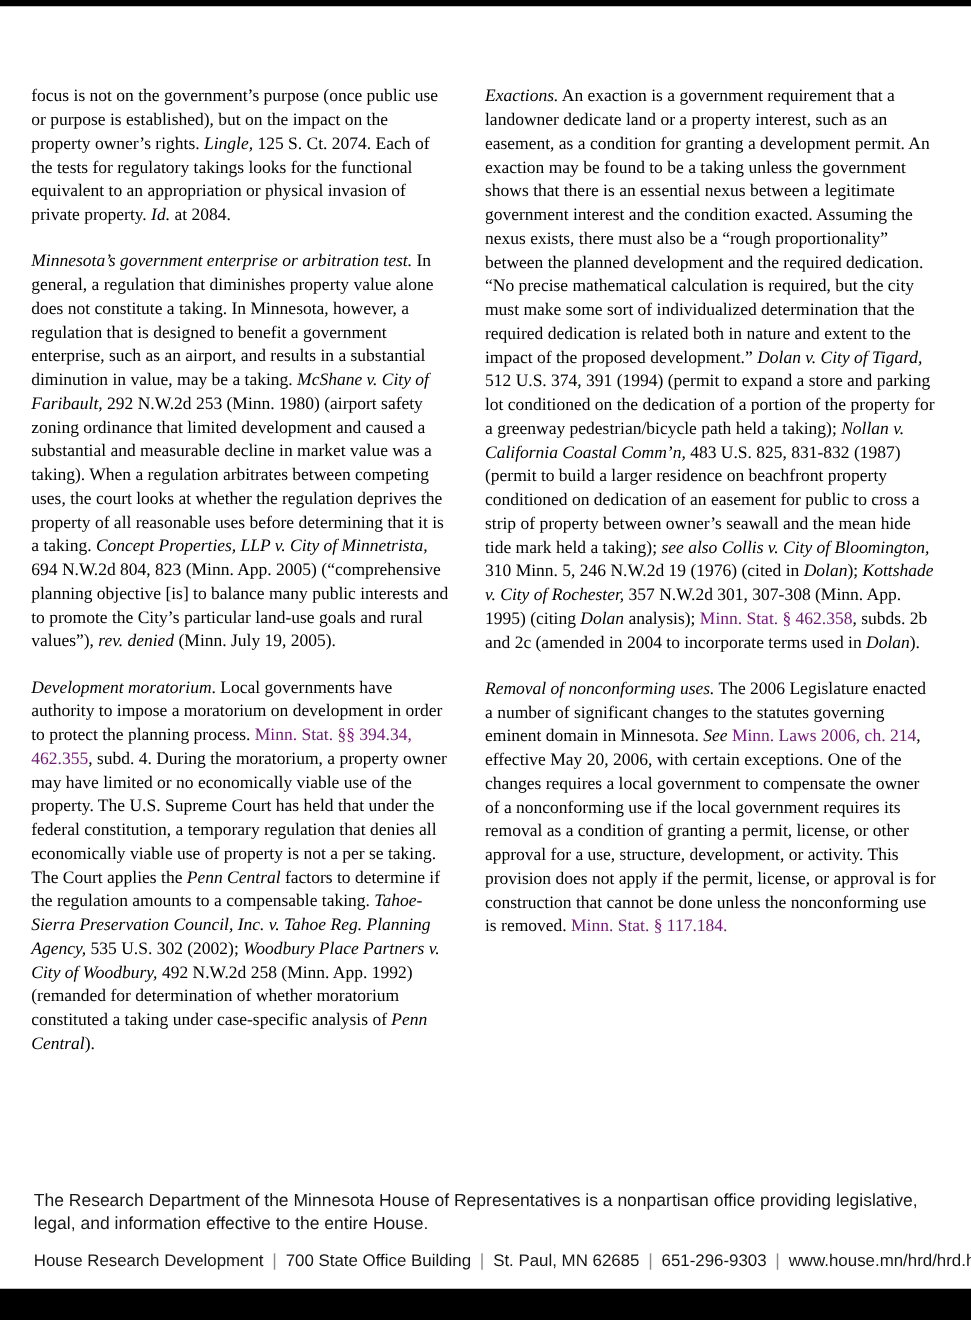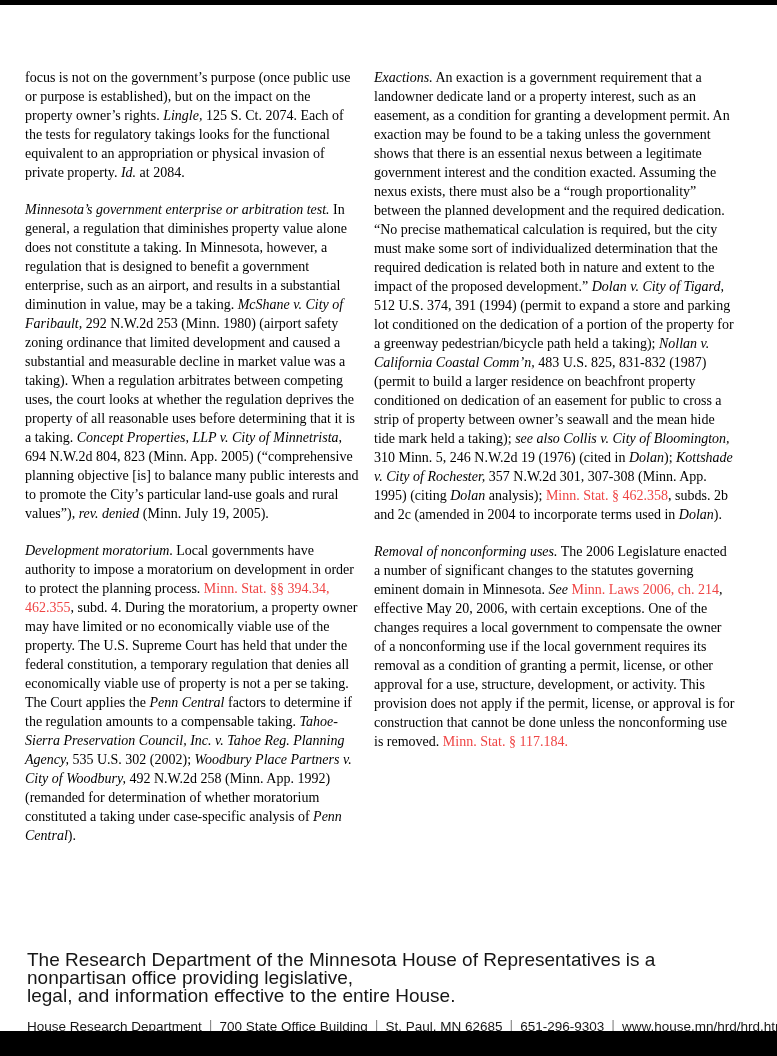--- a/index.html
+++ b/index.html
@@ -14,42 +14,42 @@
   }
   .edge-bar { position: absolute; left: 0; width: 777px; background: #000000; }
   .edge-bar.top { top: 0; height: 5px; }
   .edge-bar.bottom { bottom: 0; height: 25px; }
 
   .content {
     position: absolute;
     left: 25px;
     top: 68px;
     display: flex;
-    gap: 13px;
+    gap: 27px;
   }
   .col { font-size: 14px; line-height: 19px; text-align: left; }
   .col-left  { width: 336px; }
   .col-right { width: 362px; }
   .para { margin: 0 0 18px 0; }
   .para:last-child { margin-bottom: 0; }
 
   .run-plain { font-style: normal; }
   .run-italic { font-style: italic; }
   .run-bolditalic { font-weight: normal; font-style: italic; }
-  .run-link { color: #ef4444; text-decoration: none; cursor: pointer; }
+  .run-link { color: #701a75; text-decoration: none; cursor: pointer; }
 
   .footer {
     position: absolute;
     left: 27px;
     top: 951px;
     width: 723px;
     font-family: "Liberation Sans", sans-serif;
     color: #161616;
   }
-  .disclaimer { font-size: 19px; line-height: 18px; }
+  .disclaimer { font-size: 14px; line-height: 18px; }
   .disclaimer .line { display: block; }
   .contact {
     margin-top: 13px;
     font-size: 13.5px;
     line-height: 17px;
     white-space: nowrap;
   }
   .contact .sep { color: #8a8a8a; padding: 0 7px; font-size: 14px; }
 </style>
 </head>
@@ -70,19 +70,19 @@
       <p class="para"><span class="run-bolditalic">Removal of nonconforming uses.</span><span class="run-plain"> The 2006 Legislature enacted a number of significant changes to the statutes governing eminent domain in Minnesota. </span><span class="run-italic">See</span><span class="run-plain"> </span><a class="run-link">Minn. Laws 2006, ch. 214</a><span class="run-plain">, effective May 20, 2006, with certain exceptions. One of the changes requires a local government to compensate the owner of a nonconforming use if the local government requires its removal as a condition of granting a permit, license, or other approval for a use, structure, development, or activity. This provision does not apply if the permit, license, or approval is for construction that cannot be done unless the nonconforming use is removed. </span><a class="run-link">Minn. Stat. § 117.184.</a></p>
     </div>
   </div>
 
   <div class="footer">
     <div class="disclaimer">
       <span class="line">The Research Department of the Minnesota House of Representatives is a nonpartisan office providing legislative,</span>
       <span class="line">legal, and information effective to the entire House.</span>
     </div>
     <div class="contact">
-      <span>House Research Department</span><span class="sep">|</span><span>700 State Office Building</span><span class="sep">|</span><span>St. Paul, MN 62685</span><span class="sep">|</span><span>651-296-9303</span><span class="sep">|</span><span>www.house.mn/hrd/hrd.htm</span>
+      <span>House Research Development</span><span class="sep">|</span><span>700 State Office Building</span><span class="sep">|</span><span>St. Paul, MN 62685</span><span class="sep">|</span><span>651-296-9303</span><span class="sep">|</span><span>www.house.mn/hrd/hrd.htm</span>
     </div>
   </div>
 
   <div class="edge-bar bottom"></div>
 
 </div>
 
 </body></html>

